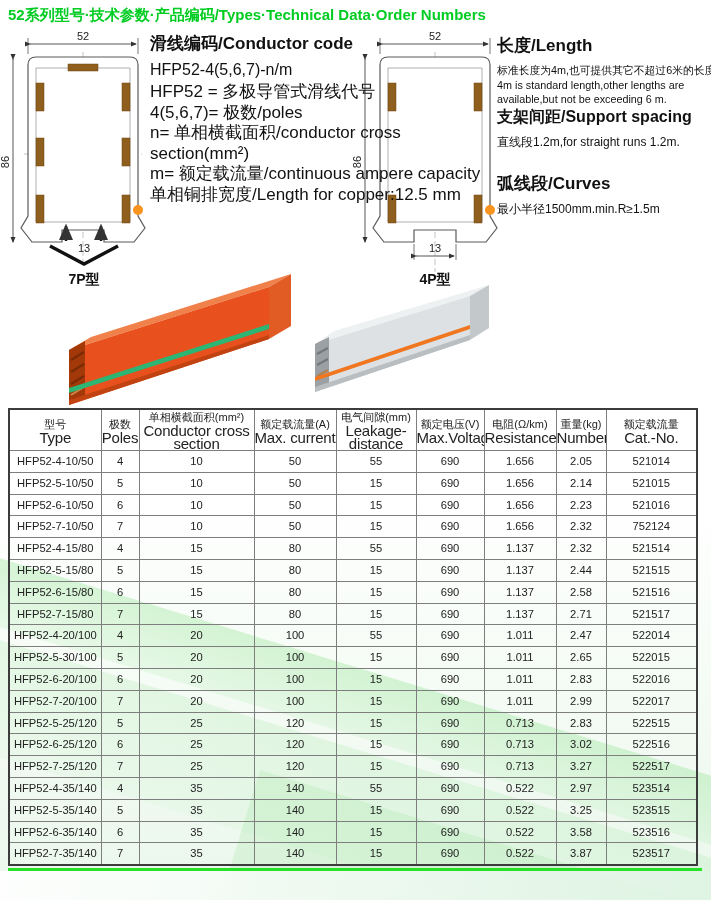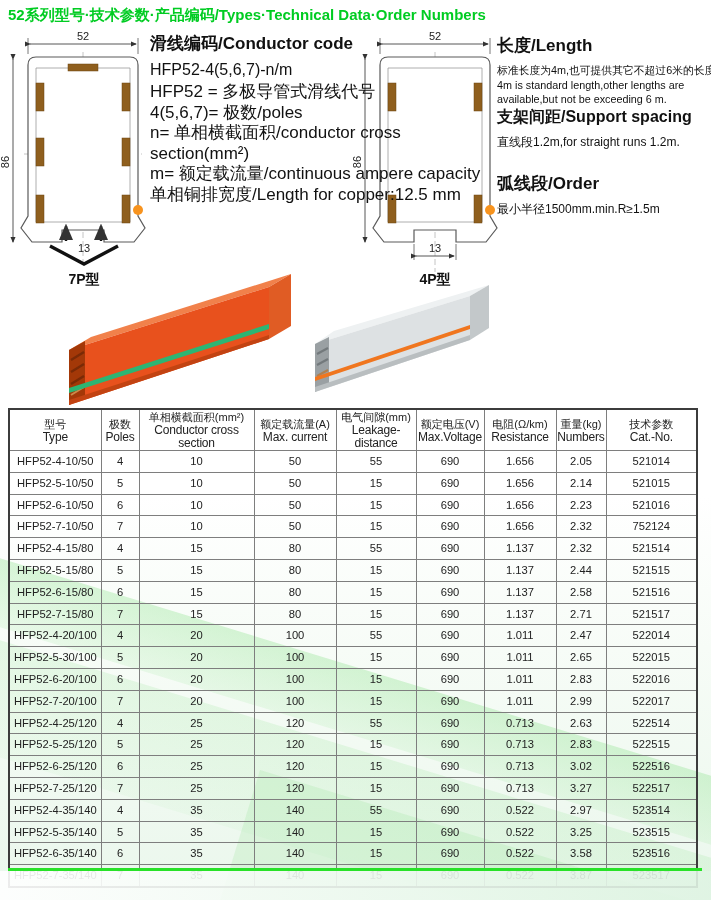--- a/index.html
+++ b/index.html
@@ -30,21 +30,21 @@
   .railA{left:55px;top:255px}
   .railB{left:303px;top:264px}
   .dimtext{font-size:11px;fill:#222}
   .ptype{font-size:14px;font-weight:bold;fill:#111}
   .spec-table{position:absolute;left:8px;top:408px;width:688px;z-index:2;
               border-collapse:collapse;table-layout:fixed;border:2px solid #3c3c3c}
   .spec-table th,.spec-table td{border:1px solid #7e7e7e;text-align:center;vertical-align:middle;
               background:transparent;color:#222;padding:0;overflow:hidden}
   .spec-table th{height:40px;font-weight:normal}
   .spec-table th .zh{font-size:11px;line-height:14px}
-  .spec-table th .en{font-size:12px;line-height:13px;letter-spacing:-0.2px}
+  .spec-table th .en{font-size:15px;line-height:13px;letter-spacing:-0.2px}
   .spec-table td{height:20.8px;font-size:11.2px;line-height:20.8px;white-space:nowrap}
   .greenline{position:absolute;left:8px;top:868px;width:694px;height:3px;background:#28e228;z-index:3}
   .footer{position:absolute;left:0;top:871px;width:711px;height:29px;z-index:2;
           background:linear-gradient(90deg,rgba(255,255,255,.9),rgba(224,244,228,.9))}
 </style>
 </head>
 <body>
 
 <div class="page">
 
@@ -130,21 +130,21 @@
     <div class="ln">单相铜排宽度/Length for copper:12.5 mm</div>
   </div>
 
   <div class="info-block">
     <div class="h1">长度/Length</div>
     <div class="sm">标准长度为4m,也可提供其它不超过6米的长度.</div>
     <div class="sm">4m is standard length,other lengths are</div>
     <div class="sm">available,but not be exceeding 6 m.</div>
     <div class="h1 gap1" style="font-size:16px">支架间距/Support spacing</div>
     <div class="md">直线段1.2m,for straight runs 1.2m.</div>
-    <div class="h1 gap2">弧线段/Order</div>
+    <div class="h1 gap2">弧线段/Curves</div>
     <div class="md">最小半径1500mm.min.R≥1.5m</div>
   </div>
 
   <svg class="railA" width="240" height="155" viewBox="0 0 240 155">
     <polygon points="14,95 214,32 236,19 36,82" fill="#f1814b"></polygon>
     <polygon points="214,32 236,19 236,71 214,84" fill="#e05c24"></polygon>
     <polygon points="14,95 214,32 214,84 14,150" fill="#e8511d"></polygon>
     <polygon points="14,95 14,150 30,141 30,86" fill="#a33808"></polygon>
     <line x1="16" y1="105" x2="29" y2="97" stroke="#7a2a06" stroke-width="2.5"></line>
     <line x1="16" y1="117" x2="29" y2="109" stroke="#7a2a06" stroke-width="2.5"></line>
@@ -206,21 +206,21 @@
           </th>
           <th>
             <div class="zh">电阻(Ω/km)</div>
             <div class="en">Resistance</div>
           </th>
           <th>
             <div class="zh">重量(kg)</div>
             <div class="en">Numbers</div>
           </th>
           <th>
-            <div class="zh">技术参数</div>
+            <div class="zh">额定载流量</div>
             <div class="en">Cat.-No.</div>
           </th>
         </tr>
     </thead>
     <tbody id="body-rows">
         <tr>
           <td>HFP52-4-10/50</td>
           <td>4</td>
           <td>10</td>
           <td>50</td>
@@ -345,31 +345,20 @@
           <td>7</td>
           <td>20</td>
           <td>100</td>
           <td>15</td>
           <td>690</td>
           <td>1.011</td>
           <td>2.99</td>
           <td>522017</td>
         </tr>
         <tr>
-          <td>HFP52-4-25/120</td>
-          <td>4</td>
-          <td>25</td>
-          <td>120</td>
-          <td>55</td>
-          <td>690</td>
-          <td>0.713</td>
-          <td>2.63</td>
-          <td>522514</td>
-        </tr>
-        <tr>
           <td>HFP52-5-25/120</td>
           <td>5</td>
           <td>25</td>
           <td>120</td>
           <td>15</td>
           <td>690</td>
           <td>0.713</td>
           <td>2.83</td>
           <td>522515</td>
         </tr>

